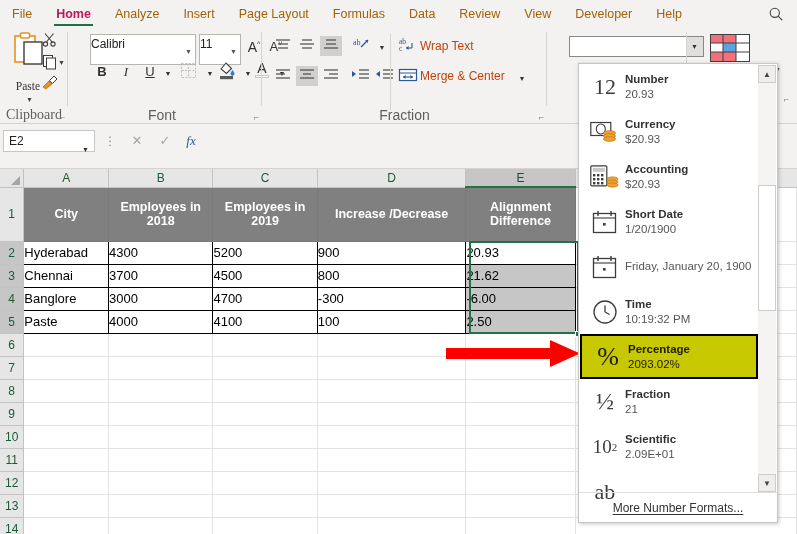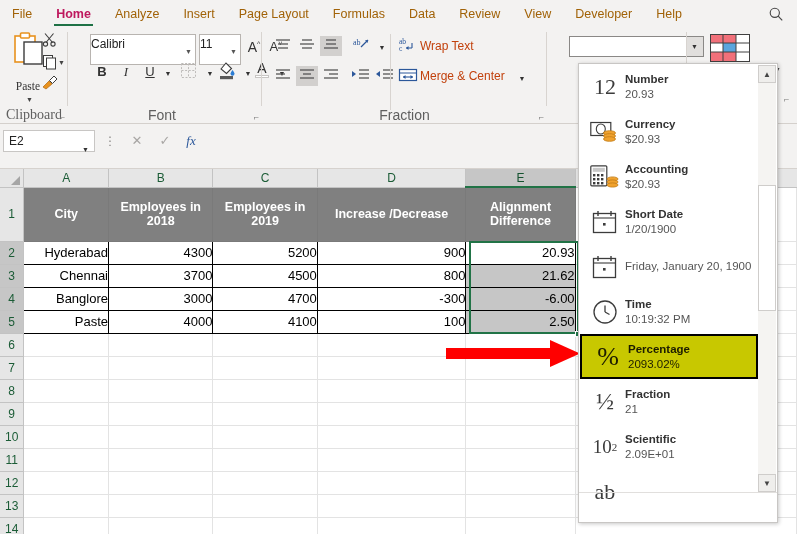--- a/index.html
+++ b/index.html
@@ -124,21 +124,21 @@
     border-left: 9px solid transparent; border-bottom: 9px solid #a6a6a6;
   }
   .rowhead {
     width: 24px; background: #e6e6e6; border: 1px solid #c3c3c3;
     border-left: none; border-top: none;
     font-size: 12px; color: #1b5c36; text-align: center; font-weight: normal;
   }
   .rowhead.sel { background: #c6c6c6; }
   td.cell {
     border: 1px solid #d9d9d9; font-size: 13px; color: #000;
-    text-align: right; background: #fff; padding: 0;
+    text-align: left; background: #fff; padding: 0;
   }
   td.empty { border: none; border-right: 1px solid #e3e3e3; border-bottom: 1px solid #e3e3e3; background: #fff; }
   td.hdrcell {
     background: #808080; color: #fff; font-weight: bold; font-size: 12.5px;
     border: 1px solid #7a7a7a; text-align: center; line-height: 1.15;
   }
   td.datacell { border: 1px solid #000; }
   td.selcell { background: #c6c6c6; }
   td.activecell { background: #ffffff; }
 
@@ -718,15 +718,18 @@
       </div>
     </div>
 
     <div class="dd-sb">
       <div class="dd-sb-up">▲</div>
       <div class="dd-sb-thumb"></div>
       <div class="dd-sb-dn">▼</div>
     </div>
 
     <div class="dd-sep"></div>
+    <div class="dd-more">
+      <span>More Number Formats...</span>
+    </div>
   </div>
 
 </div>
 
 </body></html>

